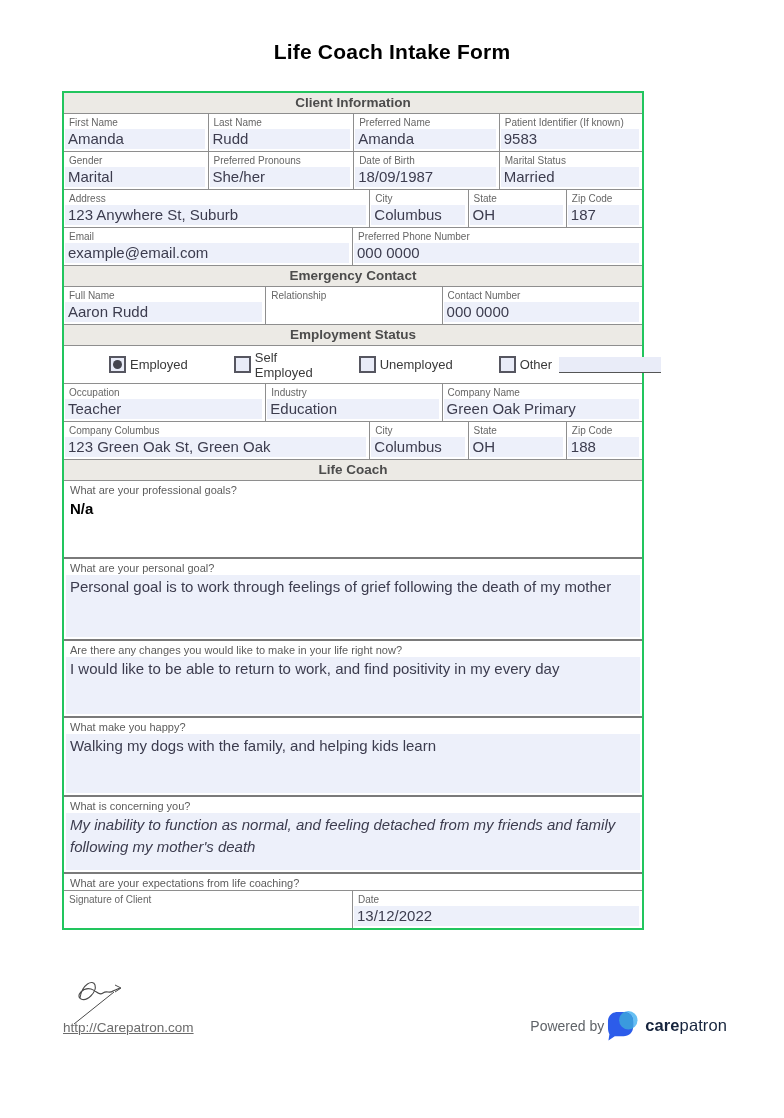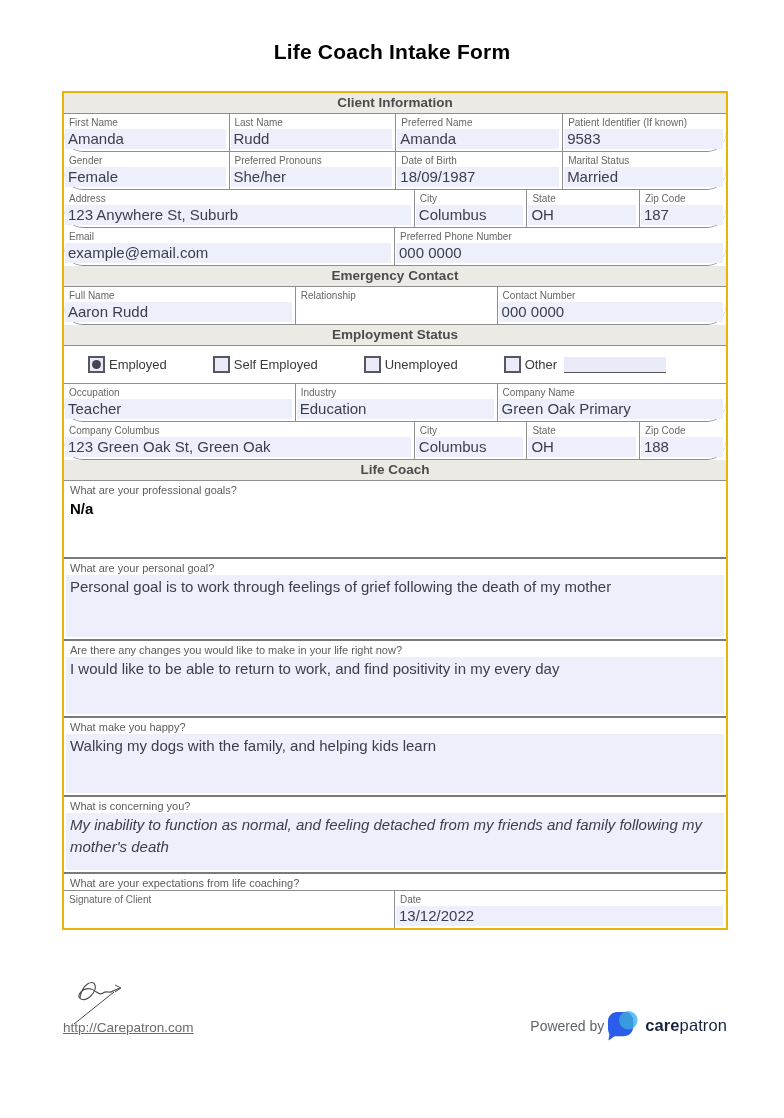--- a/index.html
+++ b/index.html
@@ -1,41 +1,41 @@
 <!DOCTYPE html>
 <html><head>
 <meta charset="utf-8">
 <style>
   html,body { margin:0; padding:0; background:#ffffff; font-family:"Liberation Sans", sans-serif; }
   .page { position:relative; width:784px; height:1118px; background:#fff; overflow:hidden; }
 
   .form-title { position:absolute; top:40px; left:0; right:0; text-align:center;
     font-size:21px; font-weight:bold; color:#000; letter-spacing:.2px; }
 
-  .intake-form { position:absolute; left:62px; top:91px; width:666px;
-    border:2px solid #eab308; box-sizing:border-box; background:#fff; }
+  .intake-form { position:absolute; left:62px; top:91px; width:582px;
+    border:2px solid #22c55e; box-sizing:border-box; background:#fff; }
 
   .sec-header { background:#eceae5; border-bottom:1px solid #8e8e8e; text-align:center;
     font-weight:bold; font-size:13.5px; color:#4c4c4c; padding:2px 0 3px; }
 
-  .row { display:grid; border-bottom:1px solid #8e8e8e;border-radius:19px; }
+  .row { display:grid; border-bottom:1px solid #8e8e8e; }
   .cols-4 { grid-template-columns:25% 25.2% 25.2% 24.6%; }
   .cols-addr { grid-template-columns:53% 17% 17% 13%; }
   .cols-2 { grid-template-columns:50% 50%; }
   .cols-3 { grid-template-columns:35% 30.5% 34.5%; }
 
   .cell { border-right:1px solid #8e8e8e; display:flex; flex-direction:column;
     min-height:37px; box-sizing:border-box; }
   .cell:last-child { border-right:none; }
   .flabel { font-size:10px; color:#666; padding:3px 2px 1px 5px; white-space:nowrap; overflow:hidden; }
   .fvalue { flex:1; background:#edf0fa; margin:0 3px 2px 1px; font-size:15px; color:#3c3c4e;
     padding:0 3px; line-height:1.3; white-space:nowrap; overflow:hidden; }
 
   .chk-row { display:flex; align-items:center; height:37px; border-bottom:1px solid #8e8e8e;
-    padding-left:24px; font-size:13px; color:#3a3a3a; }
+    padding-left:45px; font-size:13px; color:#3a3a3a; }
   .chk-group { display:flex; align-items:center; margin-right:46px; }
   .chk-group:last-child { margin-right:0;text-align:center; }
   .box { width:17px; height:17px; border:2px solid #565660; background:#e9ecf8; margin-right:4px;
     display:flex; align-items:center; justify-content:center; box-sizing:border-box; flex:none; }
   .dot { width:9px; height:9px; border-radius:50%; background:#45454f; }
   .other-line { width:102px; height:15px; background:#e9ecf8; border-bottom:1px solid #555;
     margin-left:7px; }
 
   .qblock { border-bottom:2px solid #7a7a7a; display:flex; flex-direction:column; }
   .qblock.last { border-bottom:1px solid #8e8e8e; }
@@ -85,21 +85,21 @@
       </div>
       <div class="cell">
         <div class="flabel">Patient Identifier (If known)</div>
         <div class="fvalue">9583</div>
       </div>
     </div>
 
     <div class="row cols-4">
       <div class="cell">
         <div class="flabel">Gender</div>
-        <div class="fvalue">Female</div>
+        <div class="fvalue">Marital</div>
       </div>
       <div class="cell">
         <div class="flabel">Preferred Pronouns</div>
         <div class="fvalue">She/her</div>
       </div>
       <div class="cell">
         <div class="flabel">Date of Birth</div>
         <div class="fvalue">18/09/1987</div>
       </div>
       <div class="cell">

